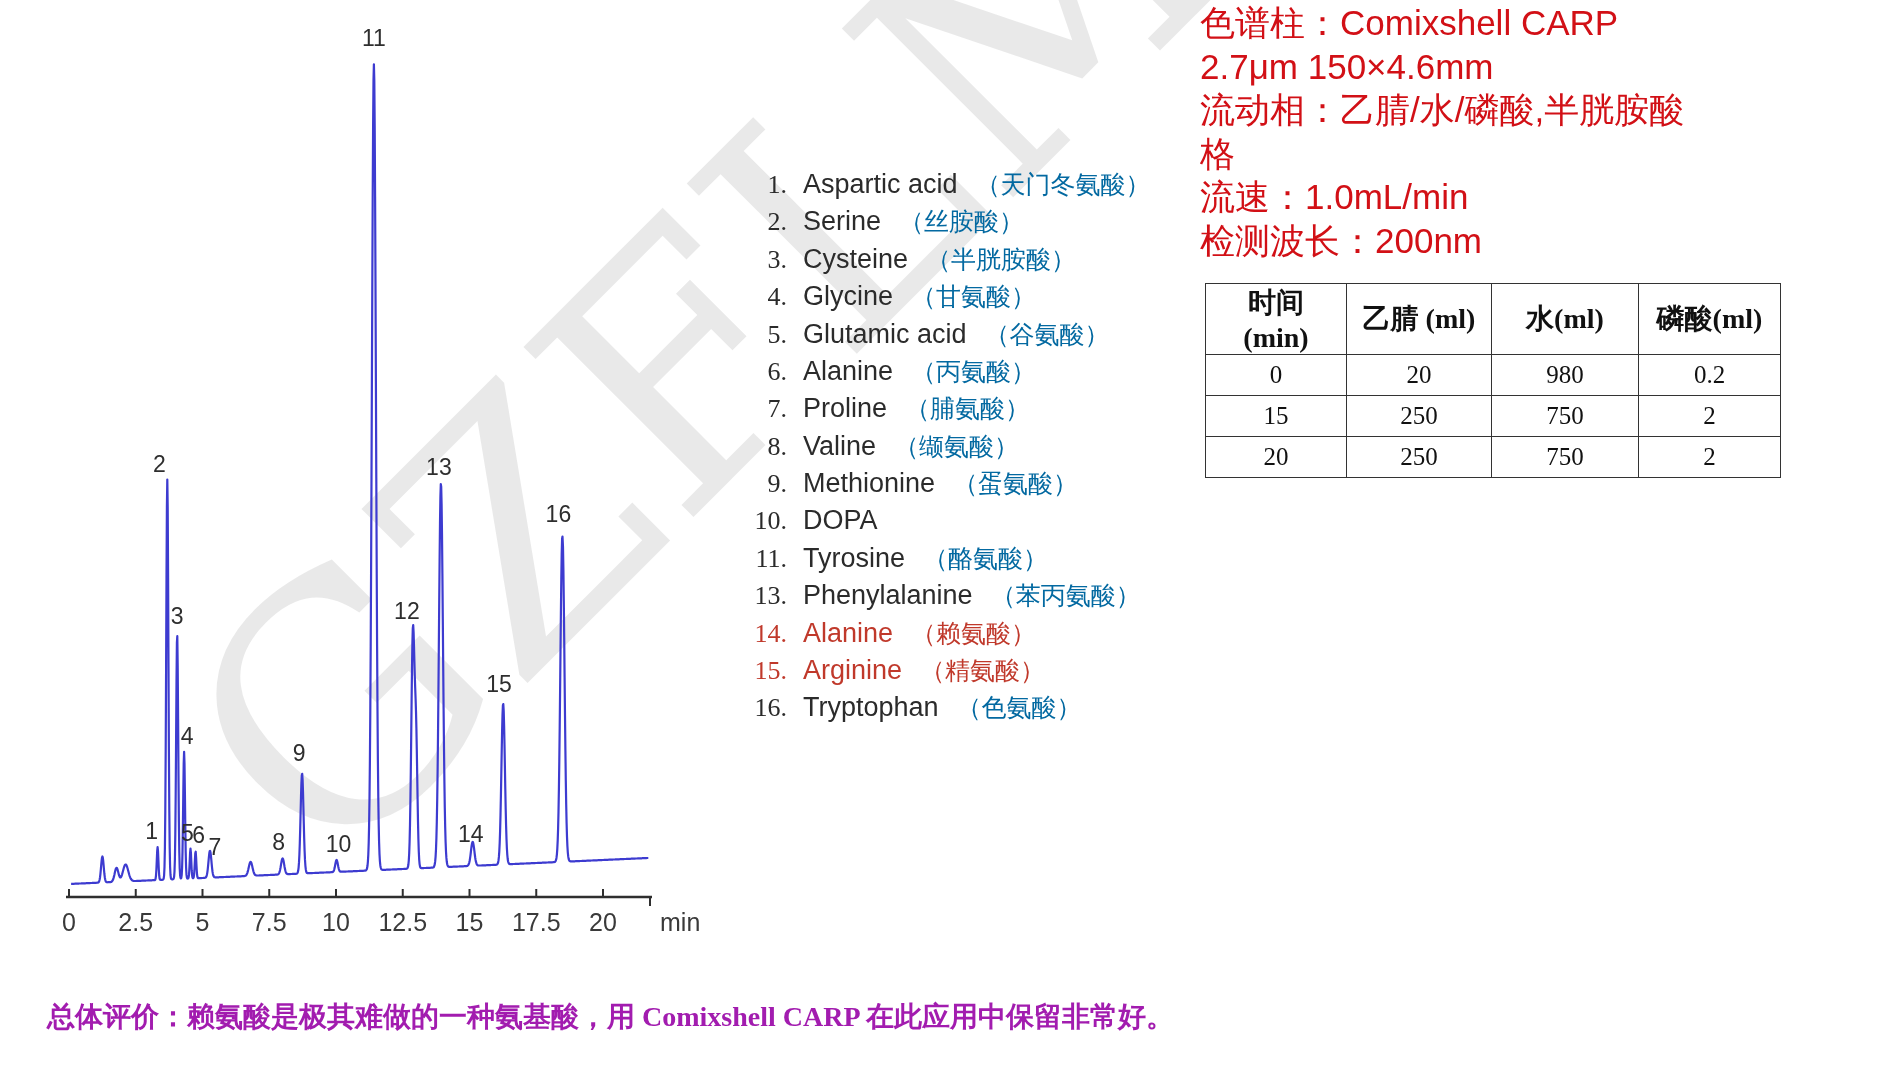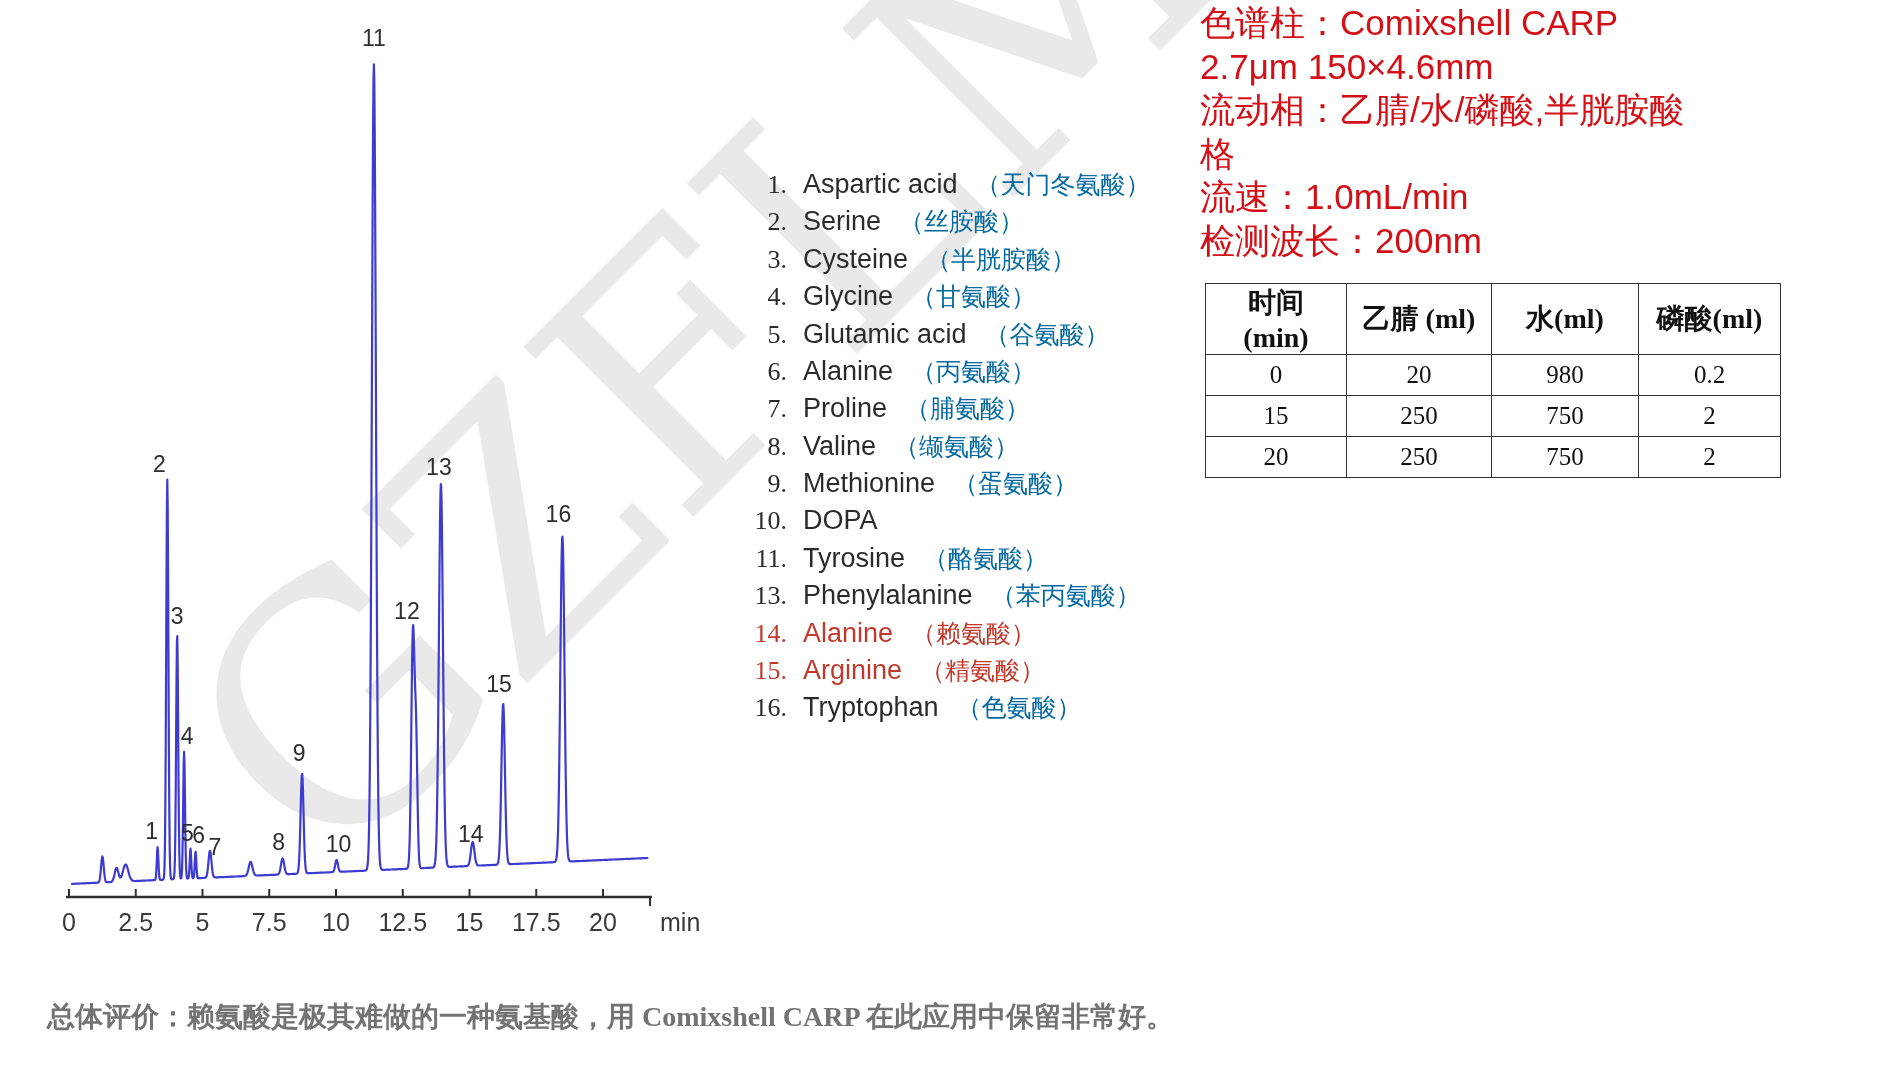--- a/index.html
+++ b/index.html
@@ -194,15 +194,15 @@
         </tr>
         <tr>
           <td>20</td>
           <td>250</td>
           <td>750</td>
           <td>2</td>
         </tr>
       </tbody>
   </table>
 
-  <div id="evaluation" style="color: #737373;">总体评价：赖氨酸是极其难做的一种氨基酸，用 Comixshell CARP 在此应用中保留非常好。</div>
+  <div id="evaluation" style="color: #a21caf;">总体评价：赖氨酸是极其难做的一种氨基酸，用 Comixshell CARP 在此应用中保留非常好。</div>
 
 </div>
 
 </body></html>

